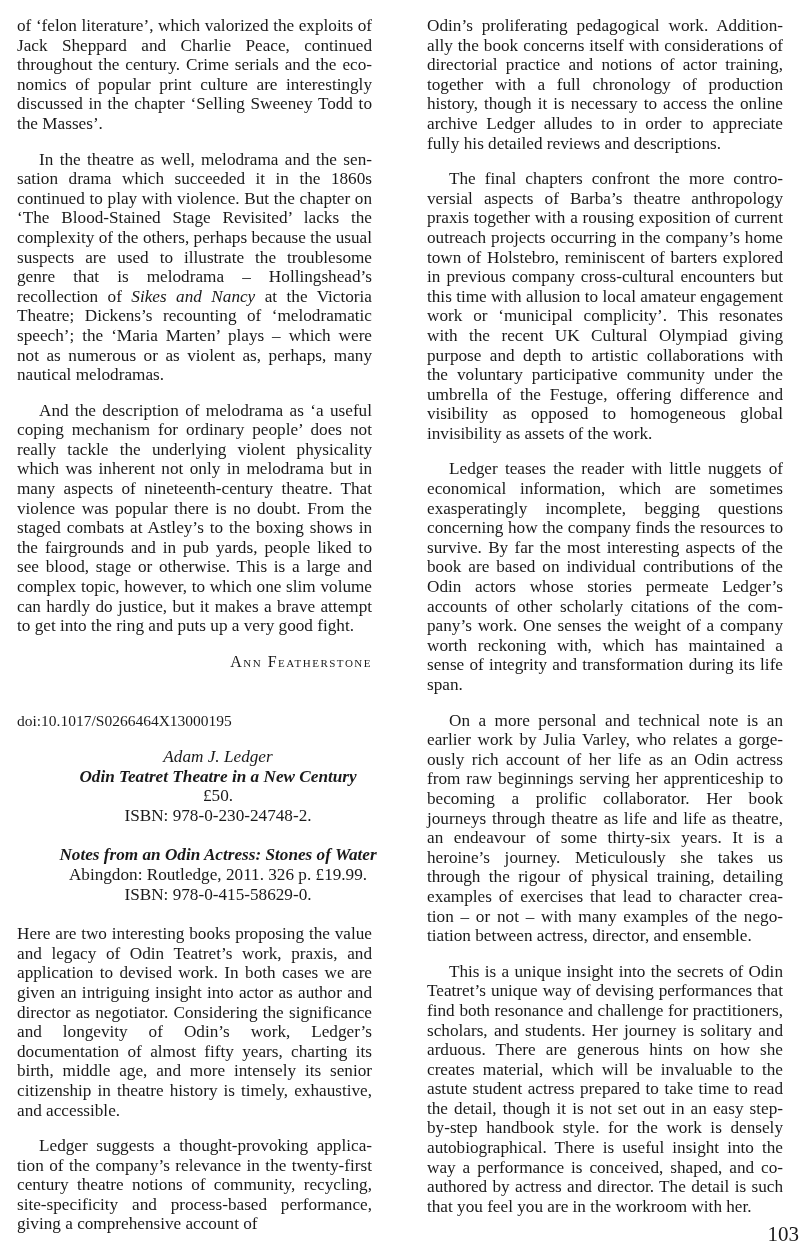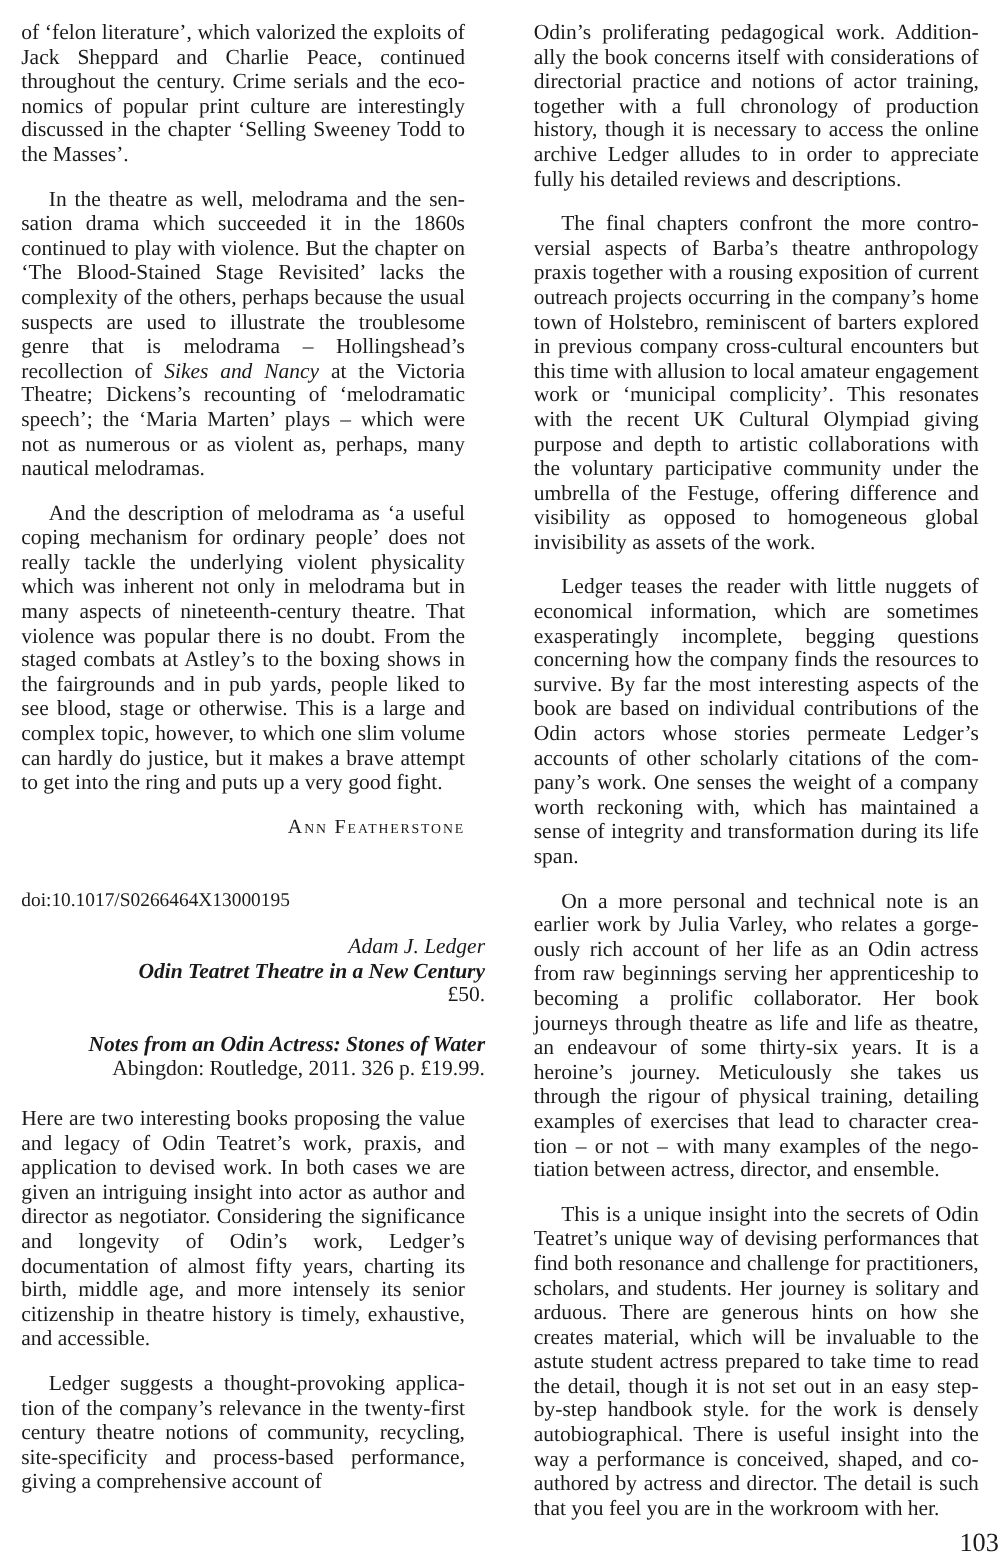--- a/index.html
+++ b/index.html
@@ -16,21 +16,21 @@
     }
     .col-left { left: 1px; width: 387px; }
     .col-right { left: 411px; width: 388px; }
     p { margin: 16px; }
     p.indent { text-indent: 22px; }
     .signature {
       text-align: right; font-variant: small-caps; letter-spacing: 1.5px;
       margin-top: 9px; font-size: 16px;
     }
     .doi { margin-top: 40px; font-size: 15.5px; }
-    .book { margin-top: 6px; text-align: right; padding-left: 47px; }
+    .book { margin-top: 6px; text-align: center; padding-left: 47px; }
     .book + .book { margin-top: 20px; }
     .book .author { font-style: italic; }
     .book .title { font-weight: bold; font-style: italic; }
     .book-gap-body { margin-top: 20px; }
     .page-number {
       position: absolute; right: 1px; top: 1222px;
       font-family: "Liberation Serif", "DejaVu Serif", serif;
       font-size: 21px;
     }
     i { font-style: italic; }
@@ -43,25 +43,27 @@
   <p class="indent"><span>In the theatre as well, melodrama and the sen­sation drama which succeeded it in the 1860s continued to play with violence. But the chapter on ‘The Blood-Stained Stage Revisited’ lacks the complexity of the others, perhaps because the usual suspects are used to illustrate the trouble­some genre that is melodrama – Hollingshead’s recollection of </span><i>Sikes and Nancy</i><span> at the Victoria Theatre; Dickens’s recounting of ‘melodramatic speech’; the ‘Maria Marten’ plays – which were not as numerous or as violent as, perhaps, many nautical melodramas.</span></p>
   <p class="indent">And the description of melodrama as ‘a useful coping mechanism for ordinary people’ does not really tackle the underlying violent physicality which was inherent not only in melodrama but in many aspects of nineteenth-century theatre. That violence was popular there is no doubt. From the staged combats at Astley’s to the boxing shows in the fairgrounds and in pub yards, people liked to see blood, stage or otherwise. This is a large and complex topic, however, to which one slim volume can hardly do justice, but it makes a brave attempt to get into the ring and puts up a very good fight.</p>
   <p class="signature">Ann Featherstone</p>
 
   <p class="doi">doi:10.1017/S0266464X13000195</p>
 
   <div class="book">
     <div class="author">Adam J. Ledger</div>
     <div class="title">Odin Teatret Theatre in a New Century</div>
     <div>£50.</div>
+    <div>ISBN: 978-0-230-24748-2.</div>
   </div>
 
   <div class="book">
     <div class="title">Notes from an Odin Actress: Stones of Water</div>
     <div>Abingdon: Routledge, 2011. 326 p. £19.99.</div>
+    <div>ISBN: 978-0-415-58629-0.</div>
   </div>
 
   <p class="book-gap-body">Here are two interesting books proposing the value and legacy of Odin Teatret’s work, praxis, and application to devised work. In both cases we are given an intriguing insight into actor as author and director as negotiator. Considering the significance and longevity of Odin’s work, Ledger’s documentation of almost fifty years, charting its birth, middle age, and more intensely its senior citizenship in theatre history is timely, exhaustive, and accessible.</p>
   <p class="indent">Ledger suggests a thought-provoking applica­tion of the company’s relevance in the twenty-first century theatre notions of community, recycling, site-specificity and process-based per­formance, giving a comprehensive account of</p>
 </div>
 
 <div class="col col-right">
   <p>Odin’s proliferating pedagogical work. Addition­ally the book concerns itself with considerations of directorial practice and notions of actor training, together with a full chronology of pro­duction history, though it is necessary to access the online archive Ledger alludes to in order to appreciate fully his detailed reviews and descriptions.</p>
   <p class="indent">The final chapters confront the more contro­versial aspects of Barba’s theatre anthropology praxis together with a rousing exposition of current outreach projects occurring in the com­pany’s home town of Holstebro, reminiscent of barters explored in previous company cross-cultural encounters but this time with allusion to local amateur engagement work or ‘municipal complicity’. This resonates with the recent UK Cultural Olympiad giving purpose and depth to artistic collaborations with the voluntary particip­ative community under the umbrella of the Festuge, offering difference and visibility as opposed to homogeneous global invisibility as assets of the work.</p>
   <p class="indent">Ledger teases the reader with little nuggets of economical information, which are sometimes exasperatingly incomplete, begging questions concerning how the company finds the resources to survive. By far the most interesting aspects of the book are based on individual contributions of the Odin actors whose stories permeate Ledger’s accounts of other scholarly citations of the com­pany’s work. One senses the weight of a company worth reckoning with, which has maintained a sense of integrity and transformation during its life span.</p>

